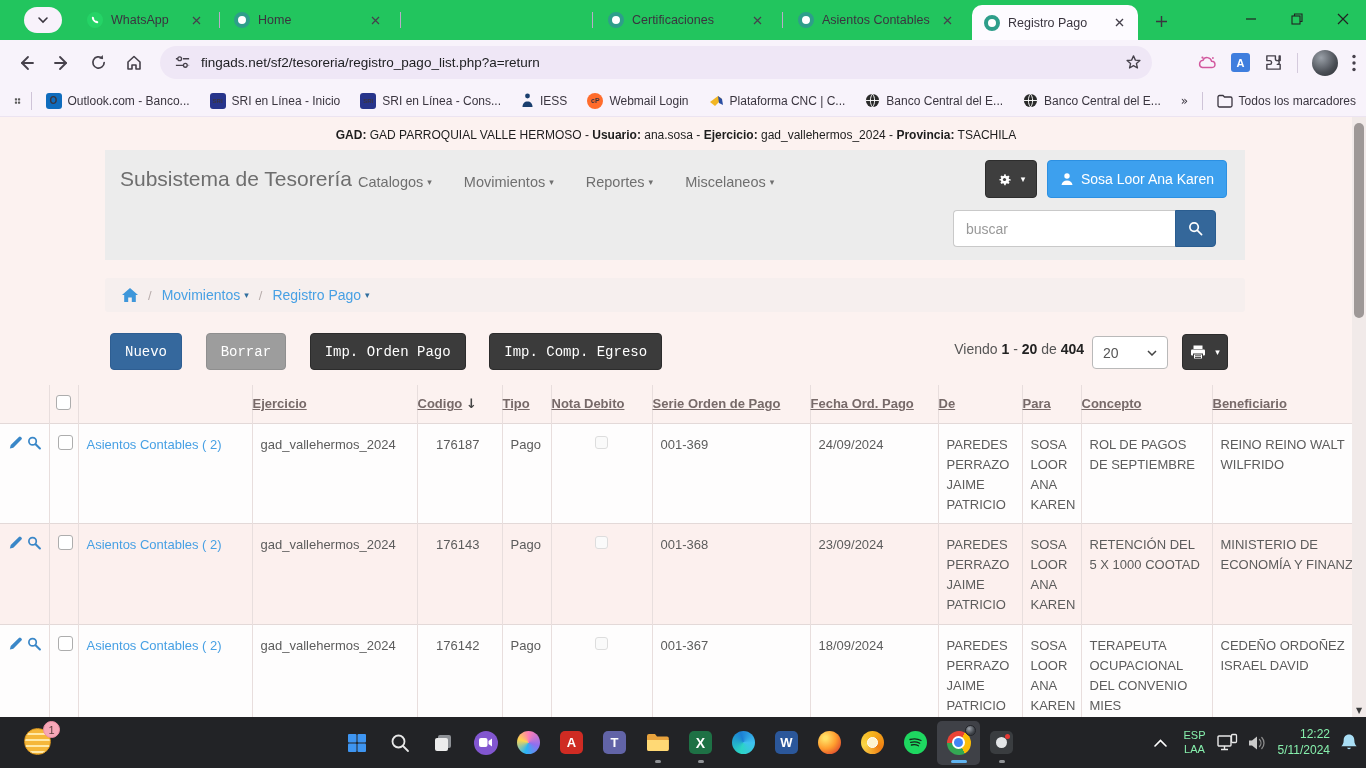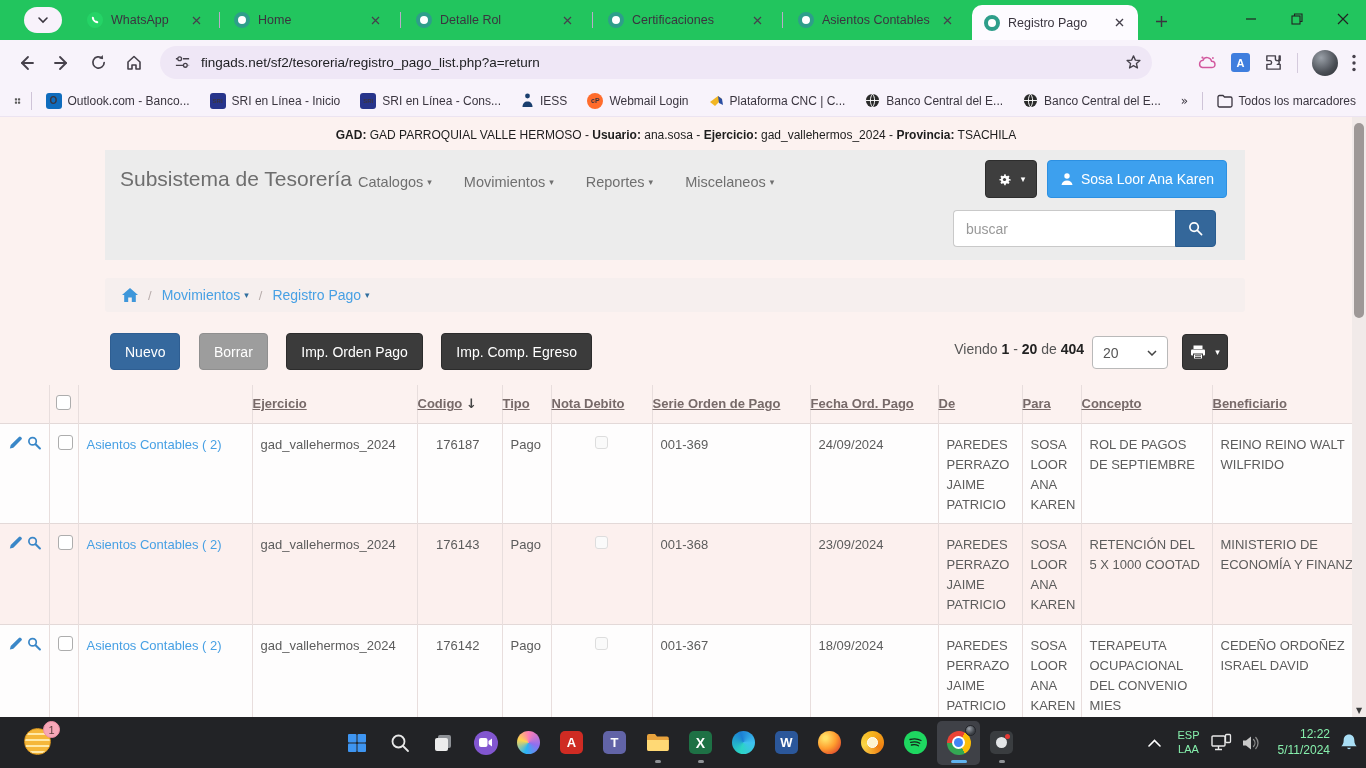--- a/index.html
+++ b/index.html
@@ -110,21 +110,21 @@
   .sq { border-radius:5px; display:flex; align-items:center; justify-content:center; color:#fff; font-weight:bold; }
 
   #coin-app { position:absolute; left:24px; top:11px; width:30px; height:30px; }
   #coin-app .coin { width:27px; height:27px; border-radius:50%;
      background:repeating-linear-gradient(180deg,#f5b73a 0 4px,#ffe9a8 4px 6px); border:1px solid #e09b20; }
   #coin-badge { position:absolute; right:-6px; top:-7px; width:17px; height:17px; border-radius:50%; background:#f7a8b8;
      color:#5c3b3b; font-size:11px; display:flex; align-items:center; justify-content:center; border:1px solid #ef8fa5; }
 
   #tray { position:absolute; right:8px; top:0; height:51px; display:flex; align-items:center; gap:10px; color:#86efac; }
   #lang { font-size:11px; line-height:1.25; text-align:center; }
-  #clock { font-size:12px; line-height:1.3; text-align:right;margin-left:6px; }
+  #clock { font-size:12px; line-height:1.3; text-align:right; }
 </style>
 </head>
 <body>
 
 <div id="browser">
   <div id="tabstrip">
     <div class="tab-chevron">
       <svg width="12" height="12" viewBox="0 0 12 12">
           <path d="M2 4l4 4 4-4" stroke="#3a353f" stroke-width="1.6" fill="none" stroke-linecap="round"></path>
         </svg>
@@ -149,29 +149,20 @@
       <span class="fav fg"></span>
       <span class="title">Home</span>
       <span class="close">
         <svg width="9" height="9" viewBox="0 0 9 9">
             <path d="M1 1l7 7M8 1l-7 7" stroke="#45404c" stroke-width="1.2"></path>
           </svg>
       </span>
     </div>
     <div class="tab-sep" style="left:400px;"></div>
 
-    <div class="tab" style="left:404px;width:182px;">
-      <span class="fav fg"></span>
-      <span class="title">Detalle Rol</span>
-      <span class="close">
-        <svg width="9" height="9" viewBox="0 0 9 9">
-            <path d="M1 1l7 7M8 1l-7 7" stroke="#45404c" stroke-width="1.2"></path>
-          </svg>
-      </span>
-    </div>
     <div class="tab-sep" style="left:592px;"></div>
 
     <div class="tab" style="left:596px;width:180px;">
       <span class="fav fg"></span>
       <span class="title">Certificaciones</span>
       <span class="close">
         <svg width="9" height="9" viewBox="0 0 9 9">
             <path d="M1 1l7 7M8 1l-7 7" stroke="#45404c" stroke-width="1.2"></path>
           </svg>
       </span>
@@ -390,21 +381,21 @@
   <div id="crumbbar">
     <svg width="16" height="14" viewBox="0 0 16 14">
         <path d="M8 0l8 7h-2.2v7H9.8V9.5H6.2V14H2.2V7H0z" fill="#3e97da"></path>
       </svg>
     <span class="crumb-slash">/</span>
     <span class="crumb-link"><span>Movimientos</span><span class="caret" style="color:#2f6e9e;">▾</span></span>
     <span class="crumb-slash">/</span>
     <span class="crumb-link"><span>Registro Pago</span><span class="caret" style="color:#2f6e9e;">▾</span></span>
   </div>
 
-  <div class="btnrow" style="left:110px;">
+  <div class="btnrow" style="left:110px;font-family:Liberation Mono, monospace;">
     <span class="btn blue">Nuevo</span>
     <span class="btn gray">Borrar</span>
     <span class="btn dark">Imp. Orden Pago</span>
     <span class="btn dark">Imp. Comp. Egreso</span>
   </div>
 
   <div id="viewing">
     <span>Viendo</span> <b>1</b> <span>-</span> <b>20</b> <span>de</span> <b>404</b>
   </div>
   <div id="pagesize">

